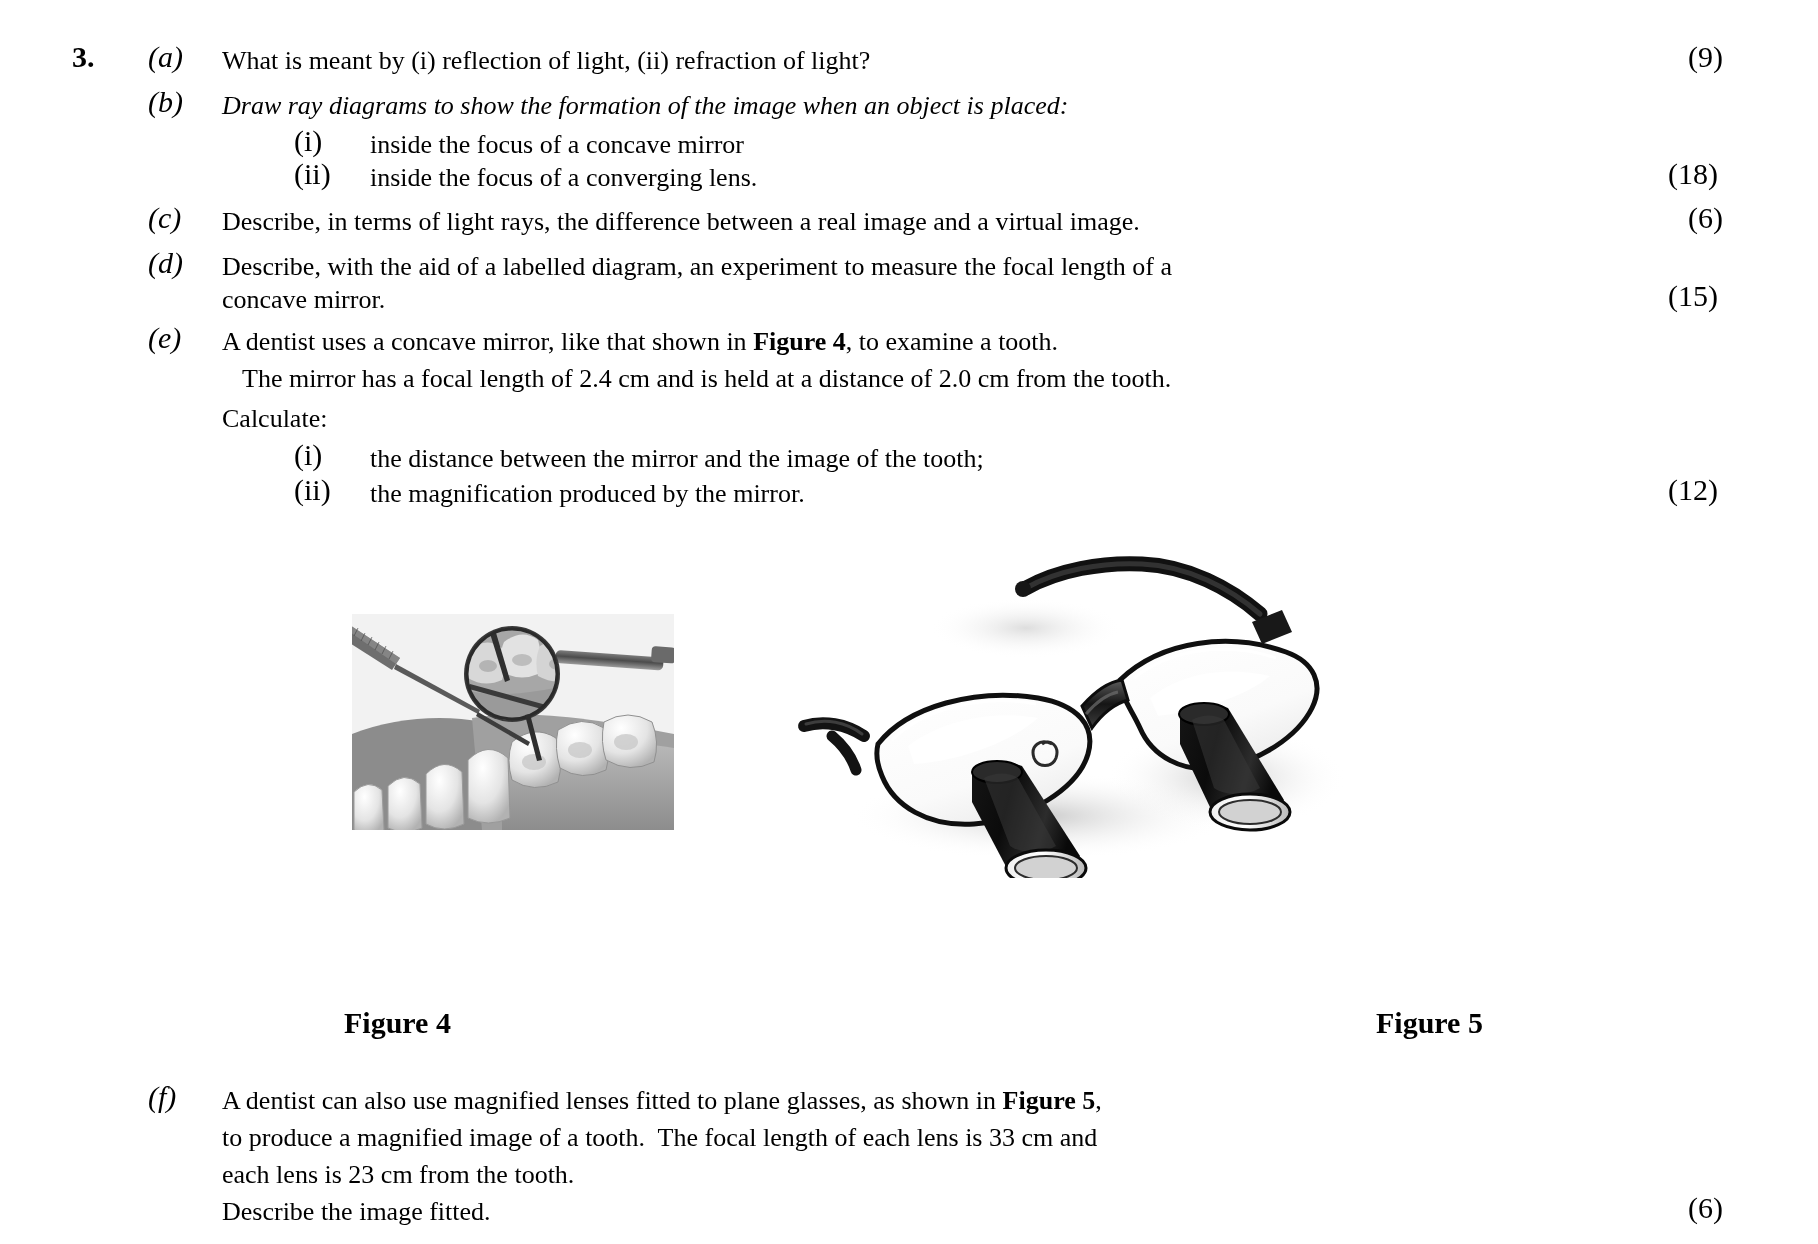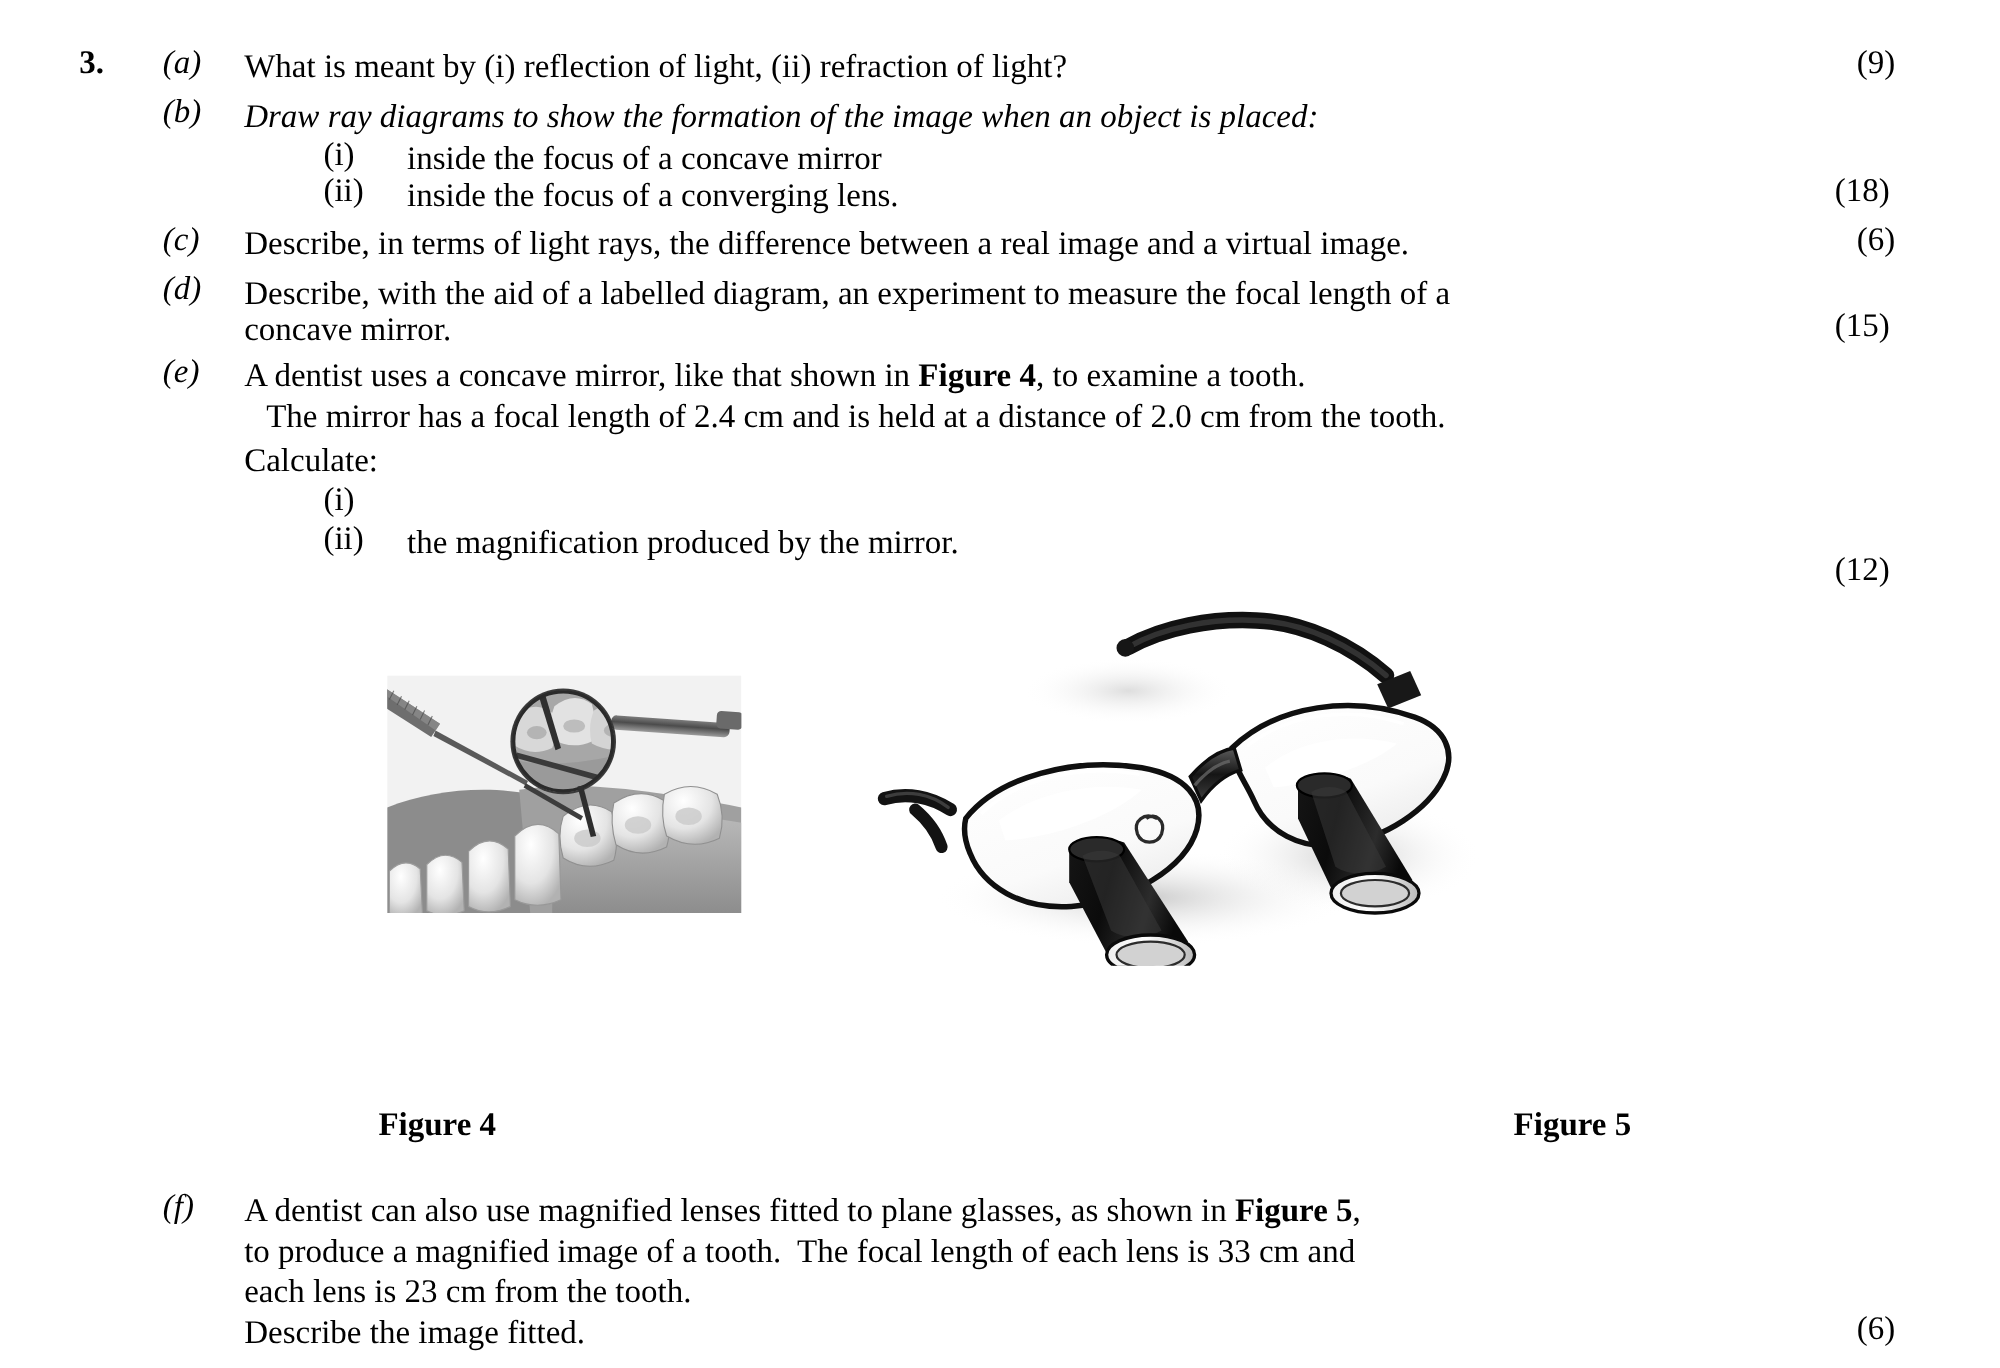--- a/index.html
+++ b/index.html
@@ -42,21 +42,21 @@
 
   .roman-label {
     position: absolute;
     font-size: 30px;
     line-height: 1;
     white-space: nowrap;
   }
 
   .body-text {
     position: absolute;
-    font-size: 30px;
+    font-size: 26px;
     line-height: 37px;
     white-space: nowrap;
   }
 
   .marks {
     position: absolute;
     font-size: 30px;
     line-height: 1;
     white-space: nowrap;
     text-align: right;
@@ -121,25 +121,26 @@
 
   <div class="part-label" style="left:148px; top:323px;">(e)</div>
 
   <div class="body-text" style="left:222px; top:323px;"><span>A dentist uses a concave mirror, like that shown in </span><b>Figure 4</b><span>, to examine a tooth.</span></div>
 
   <div class="body-text" style="left:222px; top:360px;margin-left:20px;">The mirror has a focal length of 2.4 cm and is held at a distance of 2.0 cm from the tooth.</div>
 
   <div class="body-text" style="left:222px; top:400px;">Calculate:</div>
 
   <div class="roman-label" style="left:294px; top:440px;">(i)</div>
+  <div class="body-text" style="left:370px; top:440px;">the distance between the mirror and the image of the tooth;</div>
 
   <div class="roman-label" style="left:294px; top:475px;">(ii)</div>
   <div class="body-text" style="left:370px; top:475px;">the magnification produced by the mirror.</div>
 
-  <div class="marks" style="left:1668px; top:475px;margin-top:28px;">(12)</div>
+  <div class="marks" style="left:1668px; top:475px;">(12)</div>
 
   <svg class="fig4-img" viewBox="0 0 322 216" aria-label="dental mirror photograph">
     <defs>
       <linearGradient id="gumGrad" x1="0" y1="0" x2="0" y2="1">
         <stop offset="0%" stop-color="#b9b9b9"></stop>
         <stop offset="100%" stop-color="#8d8d8d"></stop>
       </linearGradient>
       <radialGradient id="toothGrad" cx="35%" cy="25%" r="80%">
         <stop offset="0%" stop-color="#ffffff"></stop>
         <stop offset="60%" stop-color="#e4e4e4"></stop>

